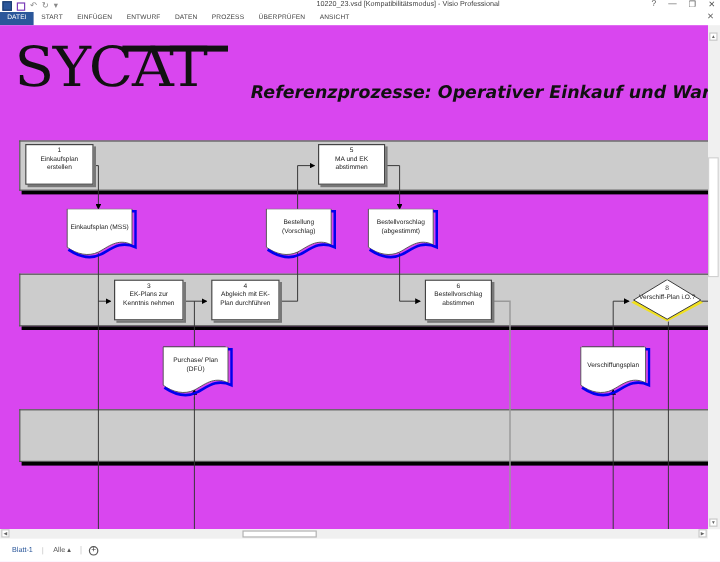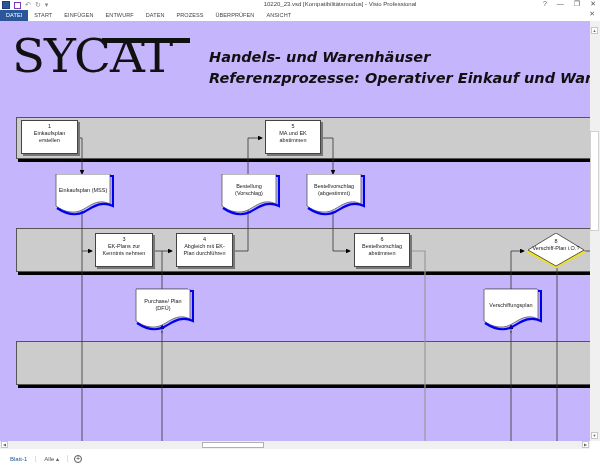--- a/index.html
+++ b/index.html
@@ -7,21 +7,21 @@
   .titlebar { position: absolute; left: 0; top: 0; width: 600px; height: 10px; background: #fff; }
   .titlebar .qa { position: absolute; left: 2px; top: 0; height: 10px; display: flex; align-items: center; gap: 4px; font-size: 7px; color: #888; }
   .titlebar .app-icon { width: 8px; height: 8px; background: #2b579a; border: 1px solid #1c3e72; }
   .titlebar .save-icon { width: 7px; height: 7px; border: 1.5px solid #7a3db8; background: #fff; }
   .titlebar .title { position: absolute; left: 0; right: 0; top: 1px; text-align: center; font-size: 6px; color: #444; padding-left: 80px; }
   .titlebar .ctrls { position: absolute; right: 4px; top: 0; display: flex; gap: 10px; font-size: 7px; color: #555; }
   .ribbon { position: absolute; left: 0; top: 10px; width: 600px; height: 11px; background: #fff; display: flex; align-items: center; font-size: 5.5px; color: #444; }
   .ribbon .tab { padding: 0 6px; height: 11px; line-height: 11px; letter-spacing: 0.1px; }
   .ribbon .tab.active { background: #2b579a; color: #fff; }
   .ribbon .rclose { position: absolute; right: 5px; top: 0; font-size: 7px; color: #666; }
-  .canvas { position: absolute; left: 0; top: 21px; width: 590px; height: 420px; background: #c4b5fd; overflow: hidden; }
+  .canvas { position: absolute; left: 0; top: 21px; width: 590px; height: 420px; background: #d946ef; overflow: hidden; }
   .vscroll { position: absolute; left: 590px; top: 21px; width: 10px; height: 420px; background: #f0f0f0; }
   .vscroll .up, .vscroll .down { position: absolute; left: 1px; width: 7px; height: 7px; border: 1px solid #c6c6c6; background: #fff; font-size: 4px; text-align: center; line-height: 5px; color: #666; }
   .vscroll .up { top: 6px; } .vscroll .down { top: 411px; }
   .vscroll .thumb { position: absolute; left: 0; top: 110px; width: 9px; height: 100px; background: #fff; border: 1px solid #d0d0d0; }
   .hscroll { position: absolute; left: 0; top: 441px; width: 590px; height: 8px; background: #f0f0f0; }
   .hscroll .left, .hscroll .right { position: absolute; top: 0; width: 7px; height: 7px; border: 1px solid #c6c6c6; background: #fff; font-size: 4px; text-align: center; line-height: 5px; color: #666; }
   .hscroll .left { left: 1px; } .hscroll .right { left: 582px; }
   .hscroll .thumb { position: absolute; left: 202px; top: 1px; width: 62px; height: 6px; background: #fff; border: 1px solid #b0b0b0; }
   .statusbar { position: absolute; left: 0; top: 449px; width: 600px; height: 19px; background: #fff; display: flex; align-items: center; font-size: 6px; }
   .statusbar .sheet { color: #2b579a; padding: 0 8px 0 10px; border-right: 1px solid #ddd; }
@@ -68,21 +68,20 @@
   <span class="tab">DATEN</span>
   <span class="tab">PROZESS</span>
   <span class="tab">ÜBERPRÜFEN</span>
   <span class="tab">ANSICHT</span>
   <span class="rclose">✕</span>
 </div>
 
 <div class="canvas">
   <div class="logo">SYCAT</div>
   <div class="logo-bar"></div>
-  <div class="heading h1">Handels- und Warenhäuser</div>
   <div class="heading h2">Referenzprozesse: Operativer Einkauf und Waren</div>
 
   <div class="lane" style="top:96px;height:42px;"></div>
   <div class="lane" style="top:207px;height:44px;"></div>
   <div class="lane" style="top:320px;height:44px;"></div>
 
   <svg class="lines" width="590" height="420">
     <defs>
       <marker id="arr" markerWidth="6" markerHeight="6" refX="5" refY="3" orient="auto">
         <path d="M0,0 L6,3 L0,6 z" fill="#000"></path>

